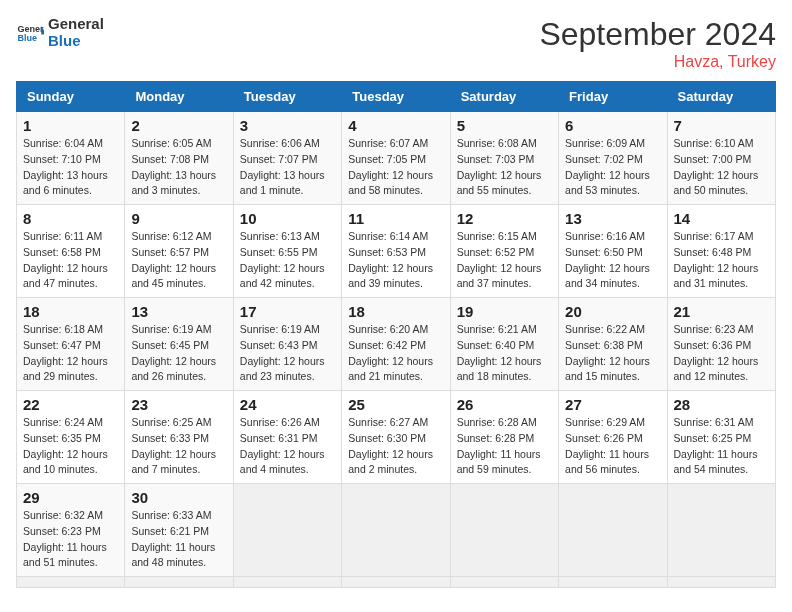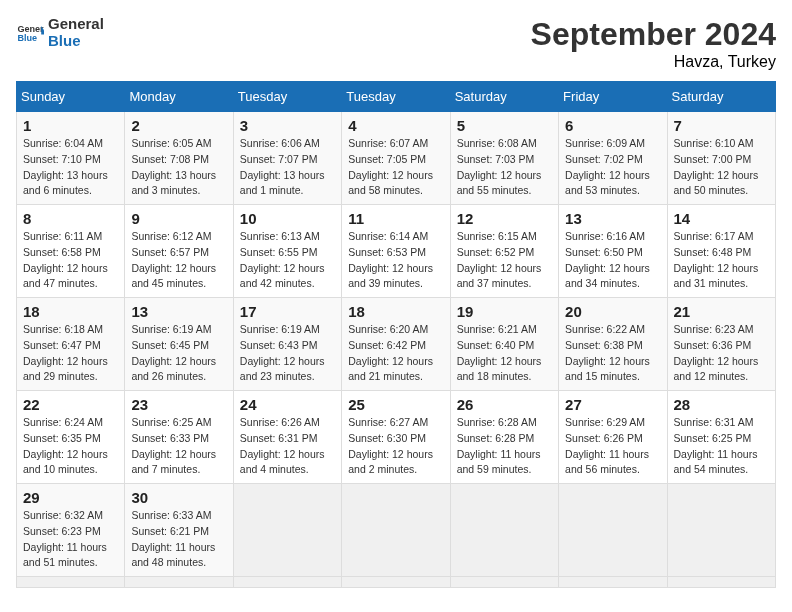--- a/index.html
+++ b/index.html
@@ -23,41 +23,41 @@
     }
     .logo-icon {
       width: 28px;
       height: 28px;
     }
     .title-block {
       text-align: right;
     }
     .month-title {
       font-size: 32px;
-      font-weight: bold;
+      font-weight: normal;
       color: #333;
     }
     .location-title {
       font-size: 16px;
-      color: #000000;
+      color: #ef4444;
     }
     table {
       width: 100%;
       border-collapse: collapse;
       font-size: 11px;
     }
     thead tr {
       background-color: #1a6eb5;
       color: #fff;
     }
     thead th {
-      padding: 7px 4px;
+      padding: 7px 10px;
       text-align: left;
       font-size: 13px;
-      font-weight: normal;
+      font-weight: bold;
       border: 1px solid #1a6eb5;
     }
     tbody tr {
       border-bottom: 1px solid #ccc;
     }
     tbody td {
       vertical-align: top;
       padding: 5px 6px;
       border: 1px solid #ddd;
       min-height: 80px;

